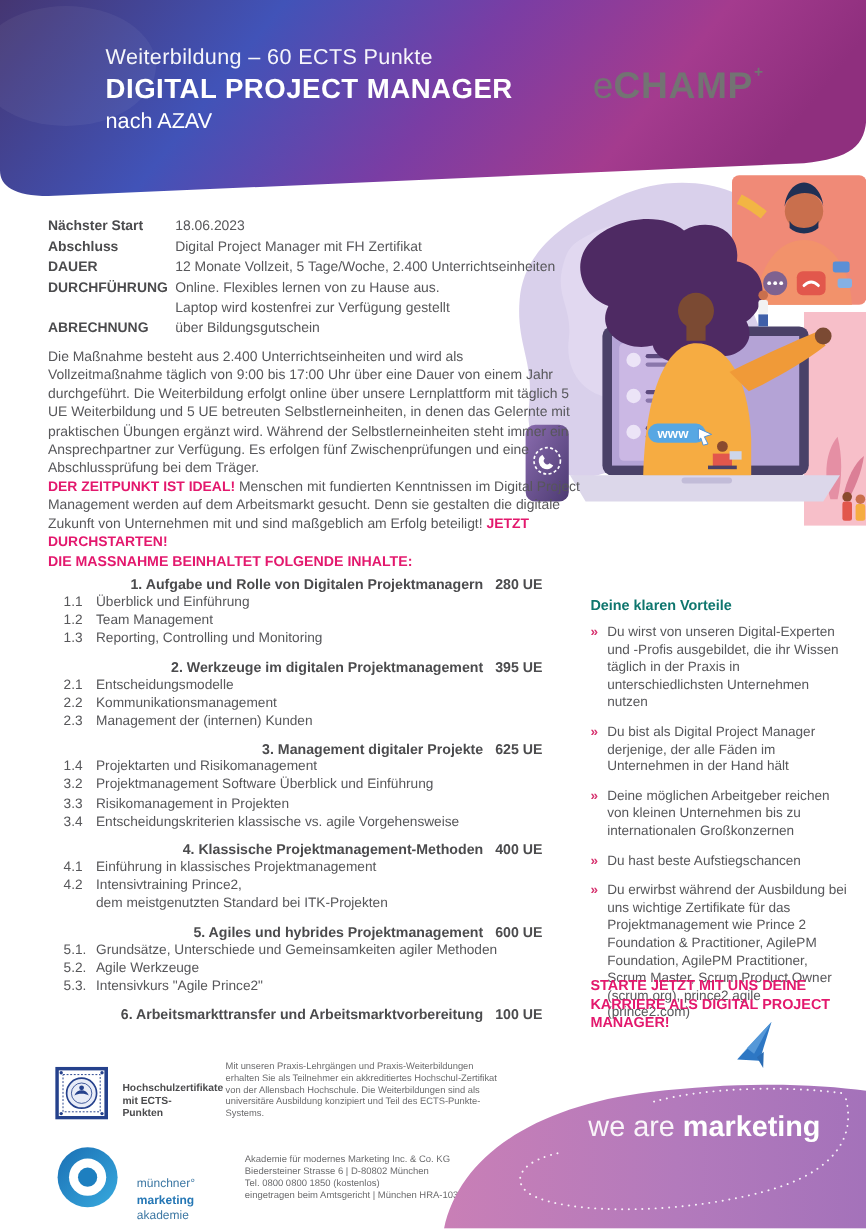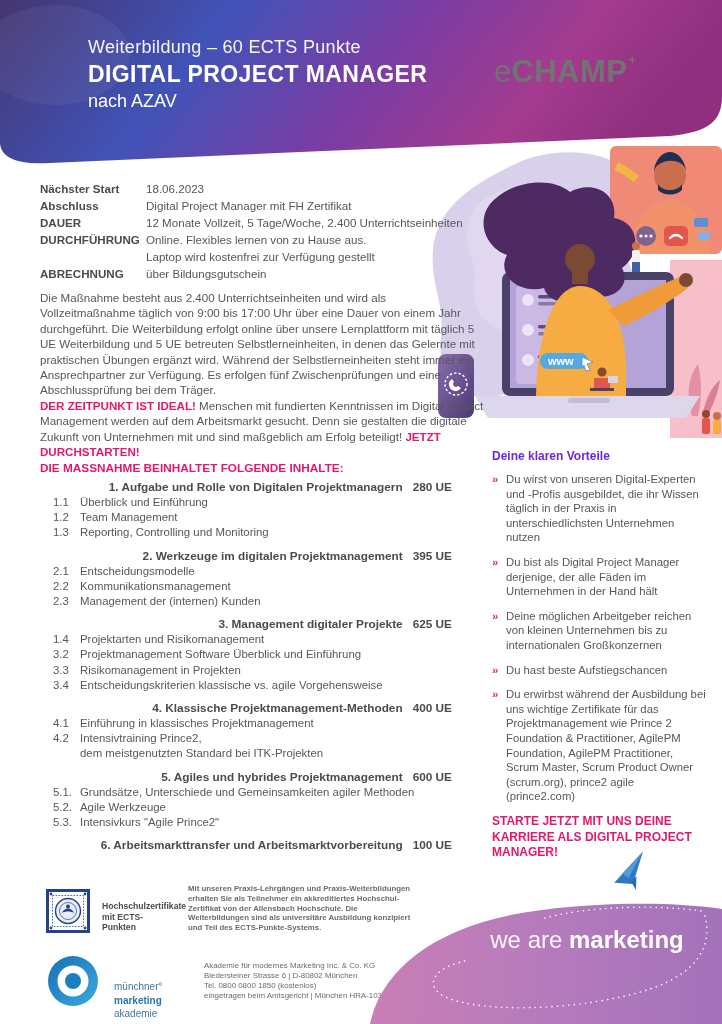--- a/index.html
+++ b/index.html
@@ -38,31 +38,31 @@
   .module{margin-bottom:8px;}
   .module-head{display:flex;justify-content:flex-end;align-items:baseline;
                color:#4b4b4d;font-weight:700;font-size:11.8px;line-height:15px;}
   .module-ue{flex:none;margin-left:10px;}
   .sub{display:flex;font-size:11.4px;line-height:15.2px;color:#57575a;padding-left:13px;}
   .sub-num{flex:none;width:27px;}
   .sub-text{white-space:pre-line;}
 
   
   .benefits{position:absolute;left:492px;top:449px;width:214px;}
-  .benefits-heading{color:#6d28d9;font-weight:700;font-size:12px;margin-bottom:9px;}
+  .benefits-heading{color:#0f766e;font-weight:700;font-size:12px;margin-bottom:9px;margin-top:48px;}
   .benefit{display:flex;margin-bottom:10px;font-size:11.3px;line-height:14.6px;}
   .benefit-bullet{flex:none;width:14px;color:#d6336f;font-weight:700;}
   .cta{position:absolute;left:492px;top:814px;width:218px;color:#e3186d;font-weight:700;
        font-size:12px;line-height:15.5px;}
 
   
   .cert{position:absolute;left:46px;top:880px;display:flex;align-items:flex-end;}
   .cert-label{flex:none;width:74px;margin-left:12px;margin-top:4px;font-size:8.6px;font-weight:700;
               color:#4b4b4d;line-height:10.5px;white-space:pre-line;}
-  .cert-text{width:230px;margin-left:12px;margin-top:4px;font-size:7.8px;line-height:9.8px;color:#6b6b6d;font-weight:bold;}
+  .cert-text{width:230px;margin-left:12px;margin-top:4px;font-size:7.8px;line-height:9.8px;color:#6b6b6d;}
   .academy{position:absolute;left:46px;top:942px;display:flex;align-items:center;}
   .academy-name{margin-left:14px;font-size:10px;line-height:13.5px;color:#3c77a3;width:76px;margin-top:38px;}
   .academy-name .bold{font-weight:700;color:#2577b5;}
   .academy-address{margin-left:14px;font-size:7.9px;line-height:10.2px;color:#6b6b6d;}
 
   
   .blob{position:absolute;left:0;top:894px;width:722px;height:130px;}
   .slogan{position:absolute;left:467px;top:926px;width:240px;color:#fff;font-size:24px;text-align:center;}
   .slogan-light{font-weight:300;opacity:.92;}
   .slogan-bold{font-weight:700;}

